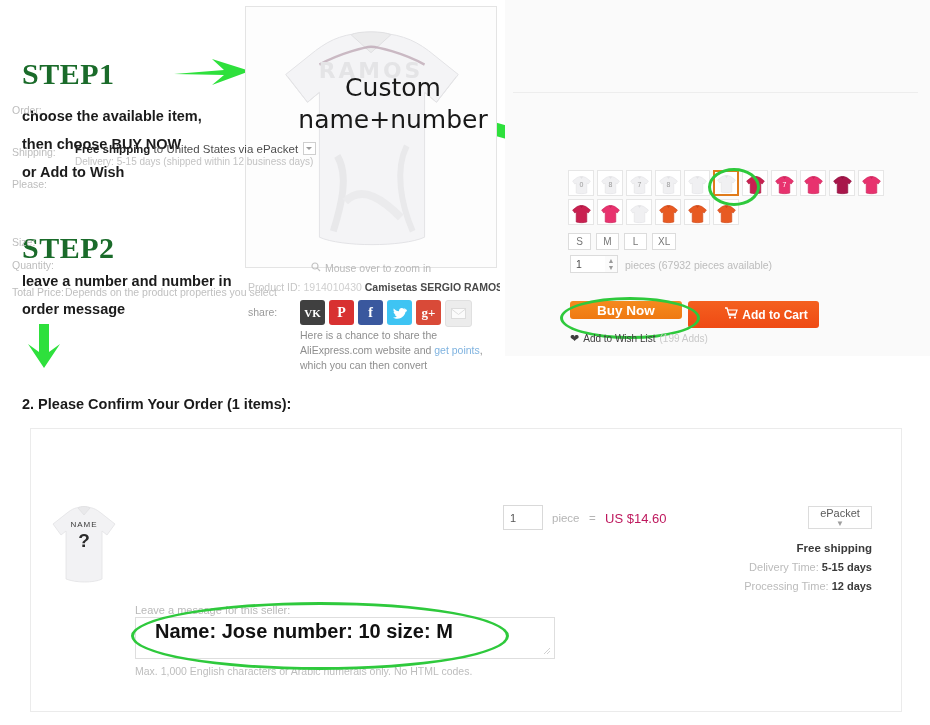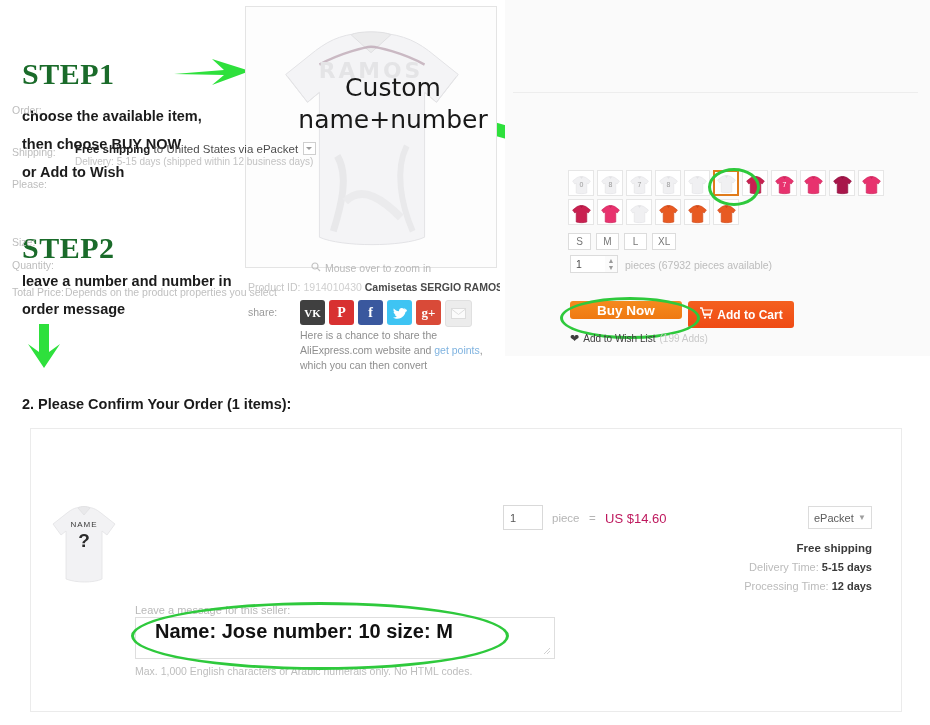--- a/index.html
+++ b/index.html
@@ -143,21 +143,21 @@
   #buy-now{
     position:absolute;left:570px;top:301px;width:112px;height:18px;
     background:linear-gradient(#f58a1e,#ef7912);border-radius:3px;
     display:flex;align-items:center;justify-content:center;
     color:#fff;font-weight:bold;font-size:13.5px;
   }
   #add-cart{
     position:absolute;left:688px;top:301px;width:106px;height:27px;
     background:linear-gradient(#f4601f,#ef4a14);border-radius:3px;
     display:flex;align-items:center;justify-content:center;gap:4px;
-    color:#fff;font-weight:bold;font-size:12px;
+    color:#fff;font-weight:bold;font-size:12px;padding-left:25px;
   }
   #wishlist-row{
     position:absolute;left:570px;top:332px;font-size:10px;white-space:nowrap;
     display:flex;align-items:center;gap:4px;
   }
   #wishlist-row .heart{color:#3d3d3d;font-size:11px;}
   #wishlist-row .wl-text{color:#3d3d3d;font-weight:normal;}
   #wishlist-row .wl-count{color:#c9c9c9;font-weight:normal;}
 
   
@@ -183,21 +183,21 @@
     position:absolute;left:503px;top:505px;width:40px;height:25px;background:#fff;
     border:1px solid #d9d9d9;box-sizing:border-box;font-size:11px;color:#555;
     display:flex;align-items:center;padding-left:6px;
   }
   #piece-label{position:absolute;left:552px;top:512px;font-size:11.5px;color:#b5b5b5;}
   #eq-sign{position:absolute;left:589px;top:512px;font-size:11.5px;color:#b5b5b5;}
   #unit-price{position:absolute;left:605px;top:511px;font-size:13px;color:#be185d;}
   #epacket-select{
     position:absolute;left:808px;top:506px;width:64px;height:23px;background:#fff;
     border:1px solid #dcdcdc;box-sizing:border-box;font-size:11px;color:#5b5b5b;
-    display:flex;align-items:center;justify-content:space-between;padding:0 5px;
+    display:flex;align-items:center;justify-content:space-between;padding:0 5px;flex-direction:column;
   }
   #epacket-select .caret{color:#9e9e9e;font-size:8px;}
   #free-shipping{
     position:absolute;right:58px;top:542px;font-size:11.5px;font-weight:bold;color:#3a3a3a;
     white-space:nowrap;text-align:right;
   }
   #delivery-time{
     position:absolute;right:58px;top:561px;font-size:11px;white-space:nowrap;color:#bbb;
   }
   #processing-time{

